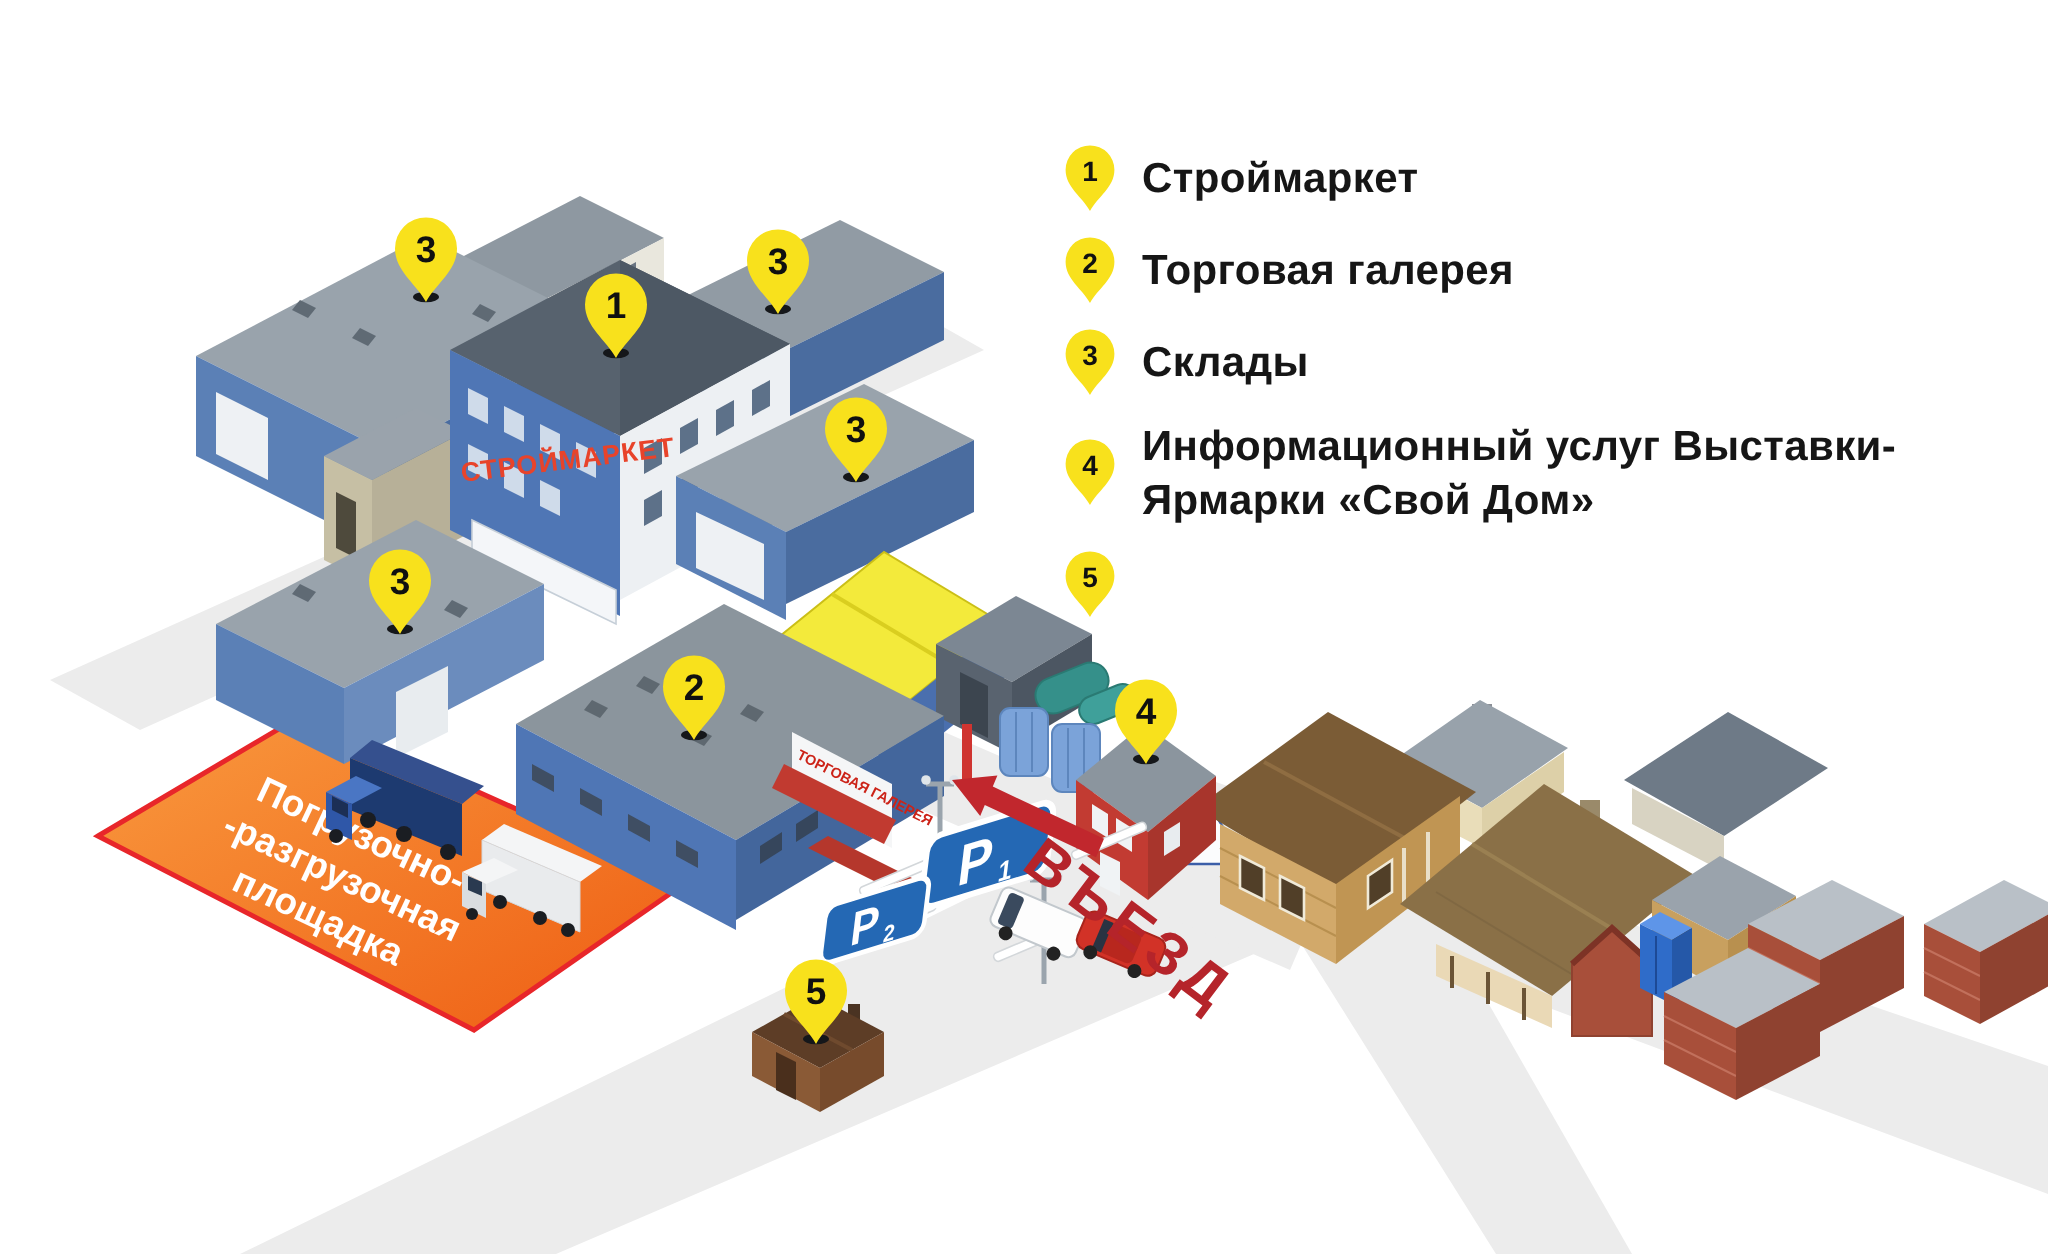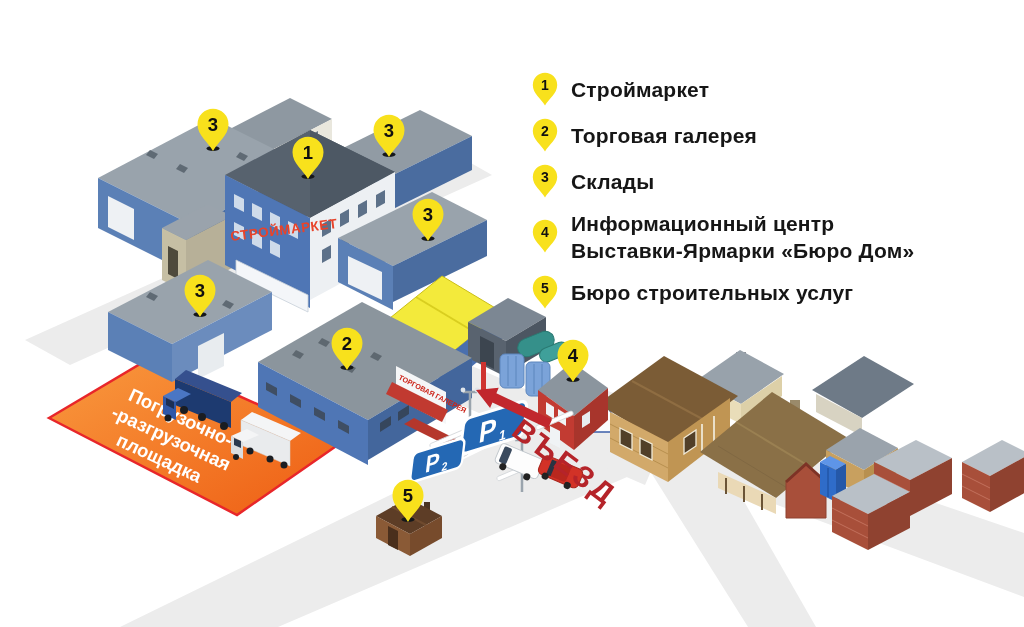--- a/index.html
+++ b/index.html
@@ -438,23 +438,22 @@
       <path d="M0,20 C-3.8,13 -12.2,8.2 -12.2,-0.6 A12.2,12.2 0 1 1 12.2,-0.6 C12.2,8.2 3.8,13 0,20 Z" fill="#F8E11C"></path>
       <text y="4.8" text-anchor="middle" font-size="14" fill="#111111">3</text>
     </svg>
     <div class="legend-label">Склады</div>
   </div>
   <div class="legend-row">
     <svg class="lpin" width="26" height="36" viewBox="-13 -13.5 26 36">
       <path d="M0,20 C-3.8,13 -12.2,8.2 -12.2,-0.6 A12.2,12.2 0 1 1 12.2,-0.6 C12.2,8.2 3.8,13 0,20 Z" fill="#F8E11C"></path>
       <text y="4.8" text-anchor="middle" font-size="14" fill="#111111">4</text>
     </svg>
-    <div class="legend-label">Информационный центр Выставки-Ярмарки «Бюро Дом»</div>
+    <div class="legend-label">Информационный услуг Выставки-Ярмарки «Свой Дом»</div>
   </div>
   <div class="legend-row">
     <svg class="lpin" width="26" height="36" viewBox="-13 -13.5 26 36">
       <path d="M0,20 C-3.8,13 -12.2,8.2 -12.2,-0.6 A12.2,12.2 0 1 1 12.2,-0.6 C12.2,8.2 3.8,13 0,20 Z" fill="#F8E11C"></path>
       <text y="4.8" text-anchor="middle" font-size="14" fill="#111111">5</text>
     </svg>
-    <div class="legend-label">Бюро строительных услуг</div>
   </div>
 </div>
 </div>
 
 </body></html>

